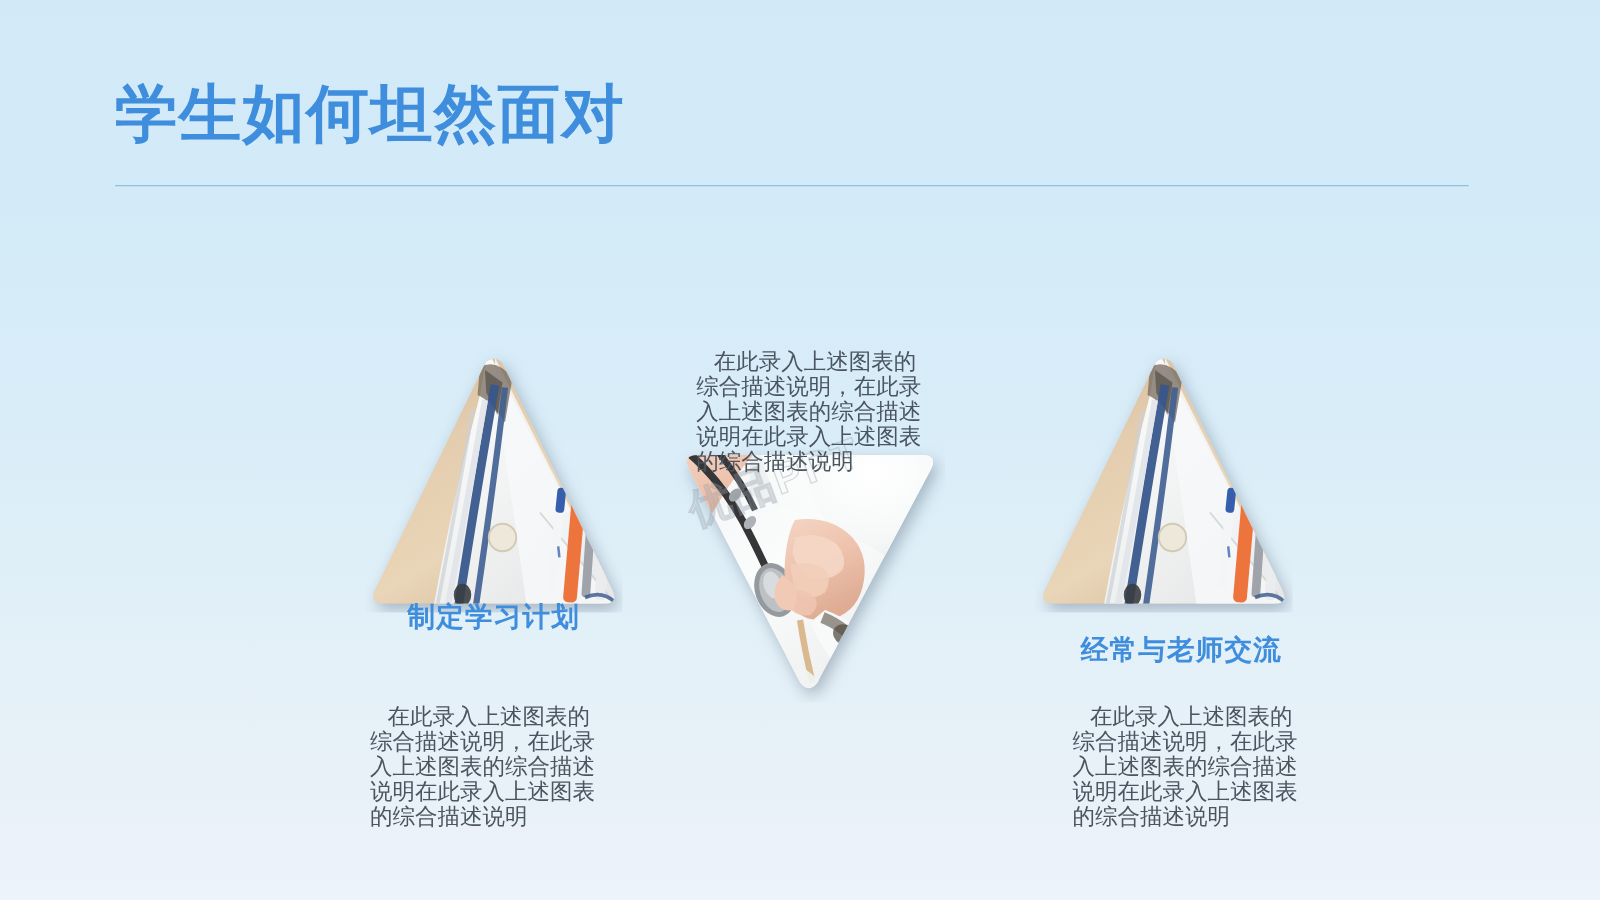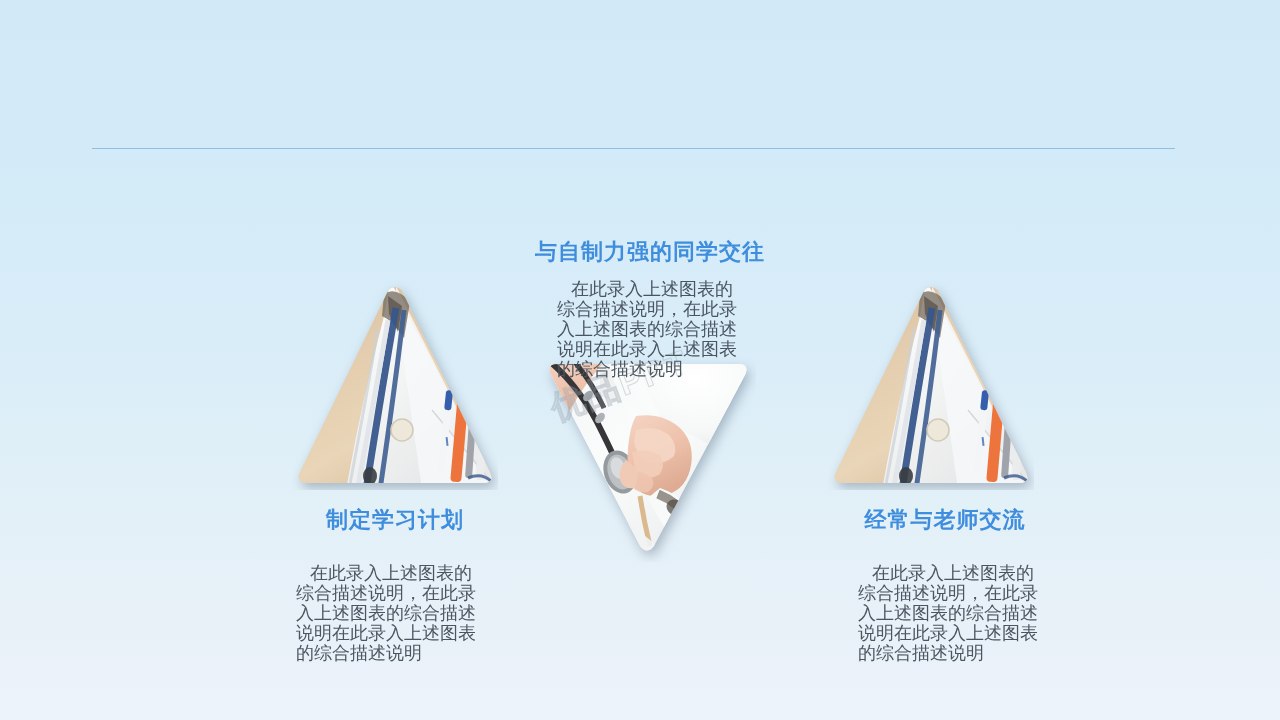--- a/index.html
+++ b/index.html
@@ -97,33 +97,34 @@
     -webkit-text-stroke: 1px rgba(150,160,170,0.38);
     pointer-events: none;
     white-space: nowrap;
   }
 
   
   #tri-left   { left: 292px; top: 280px; width: 206px; height: 210px; }
   #tri-right  { left: 828px; top: 280px; width: 206px; height: 210px; }
   #tri-center { left: 540px; top: 356px; width: 216px; height: 206px; }
 
-  #title-left   { left: 245px; top: 505px; width: 300px; text-align: center; }
+  #title-left   { left: 245px; top: 479px; width: 300px; text-align: center; }
   #title-center { left: 500px; top: 237px; width: 300px; }
   #title-right  { left: 795px; top: 505px; width: 300px; }
 
   #body-left   { left: 296px; top: 563px; }
   #body-center { left: 557px; top: 279px; }
   #body-right  { left: 858px; top: 563px; }
 </style>
 </head>
 <body>
 
 <div id="slide">
 
+  <div id="page-title">学生如何坦然面对</div>
   <div id="title-rule"></div>
 
   <div class="tri" id="tri-left">
     <div class="tri-shadow">
       <svg width="206" height="210" viewBox="0 0 206 210">
         <defs>
           <clipPath id="clipTriUpL">
             <path d="M96.5 10 Q103 4 109.5 10 L198 192 Q203 203 191 203 L15 203 Q3 203 8 192 Z"></path>
           </clipPath>
           <linearGradient id="coatSkinL" x1="0" y1="0.1" x2="0.55" y2="1">
@@ -300,21 +301,20 @@
           <path d="M60 150 Q96 170 124 196 L96 206 L52 170 Z" fill="#f2f4f4" opacity="0.9"></path>
 
           <rect x="0" y="0" width="216" height="206" fill="#ffffff" opacity="0.06"></rect>
         </g>
       </svg>
     </div>
   </div>
 
   <div id="watermark">优品PPT</div>
 
-  <div class="panel-title" id="title-center">与自制力强的同学交往</div>
   <div class="panel-title" id="title-left">制定学习计划</div>
   <div class="panel-title" id="title-right">经常与老师交流</div>
 
   <div class="panel-body" id="body-center">在此录入上述图表的综合描述说明，在此录入上述图表的综合描述说明在此录入上述图表的综合描述说明</div>
   <div class="panel-body" id="body-left">在此录入上述图表的综合描述说明，在此录入上述图表的综合描述说明在此录入上述图表的综合描述说明</div>
   <div class="panel-body" id="body-right">在此录入上述图表的综合描述说明，在此录入上述图表的综合描述说明在此录入上述图表的综合描述说明</div>
 
 </div>
 
 </body></html>

